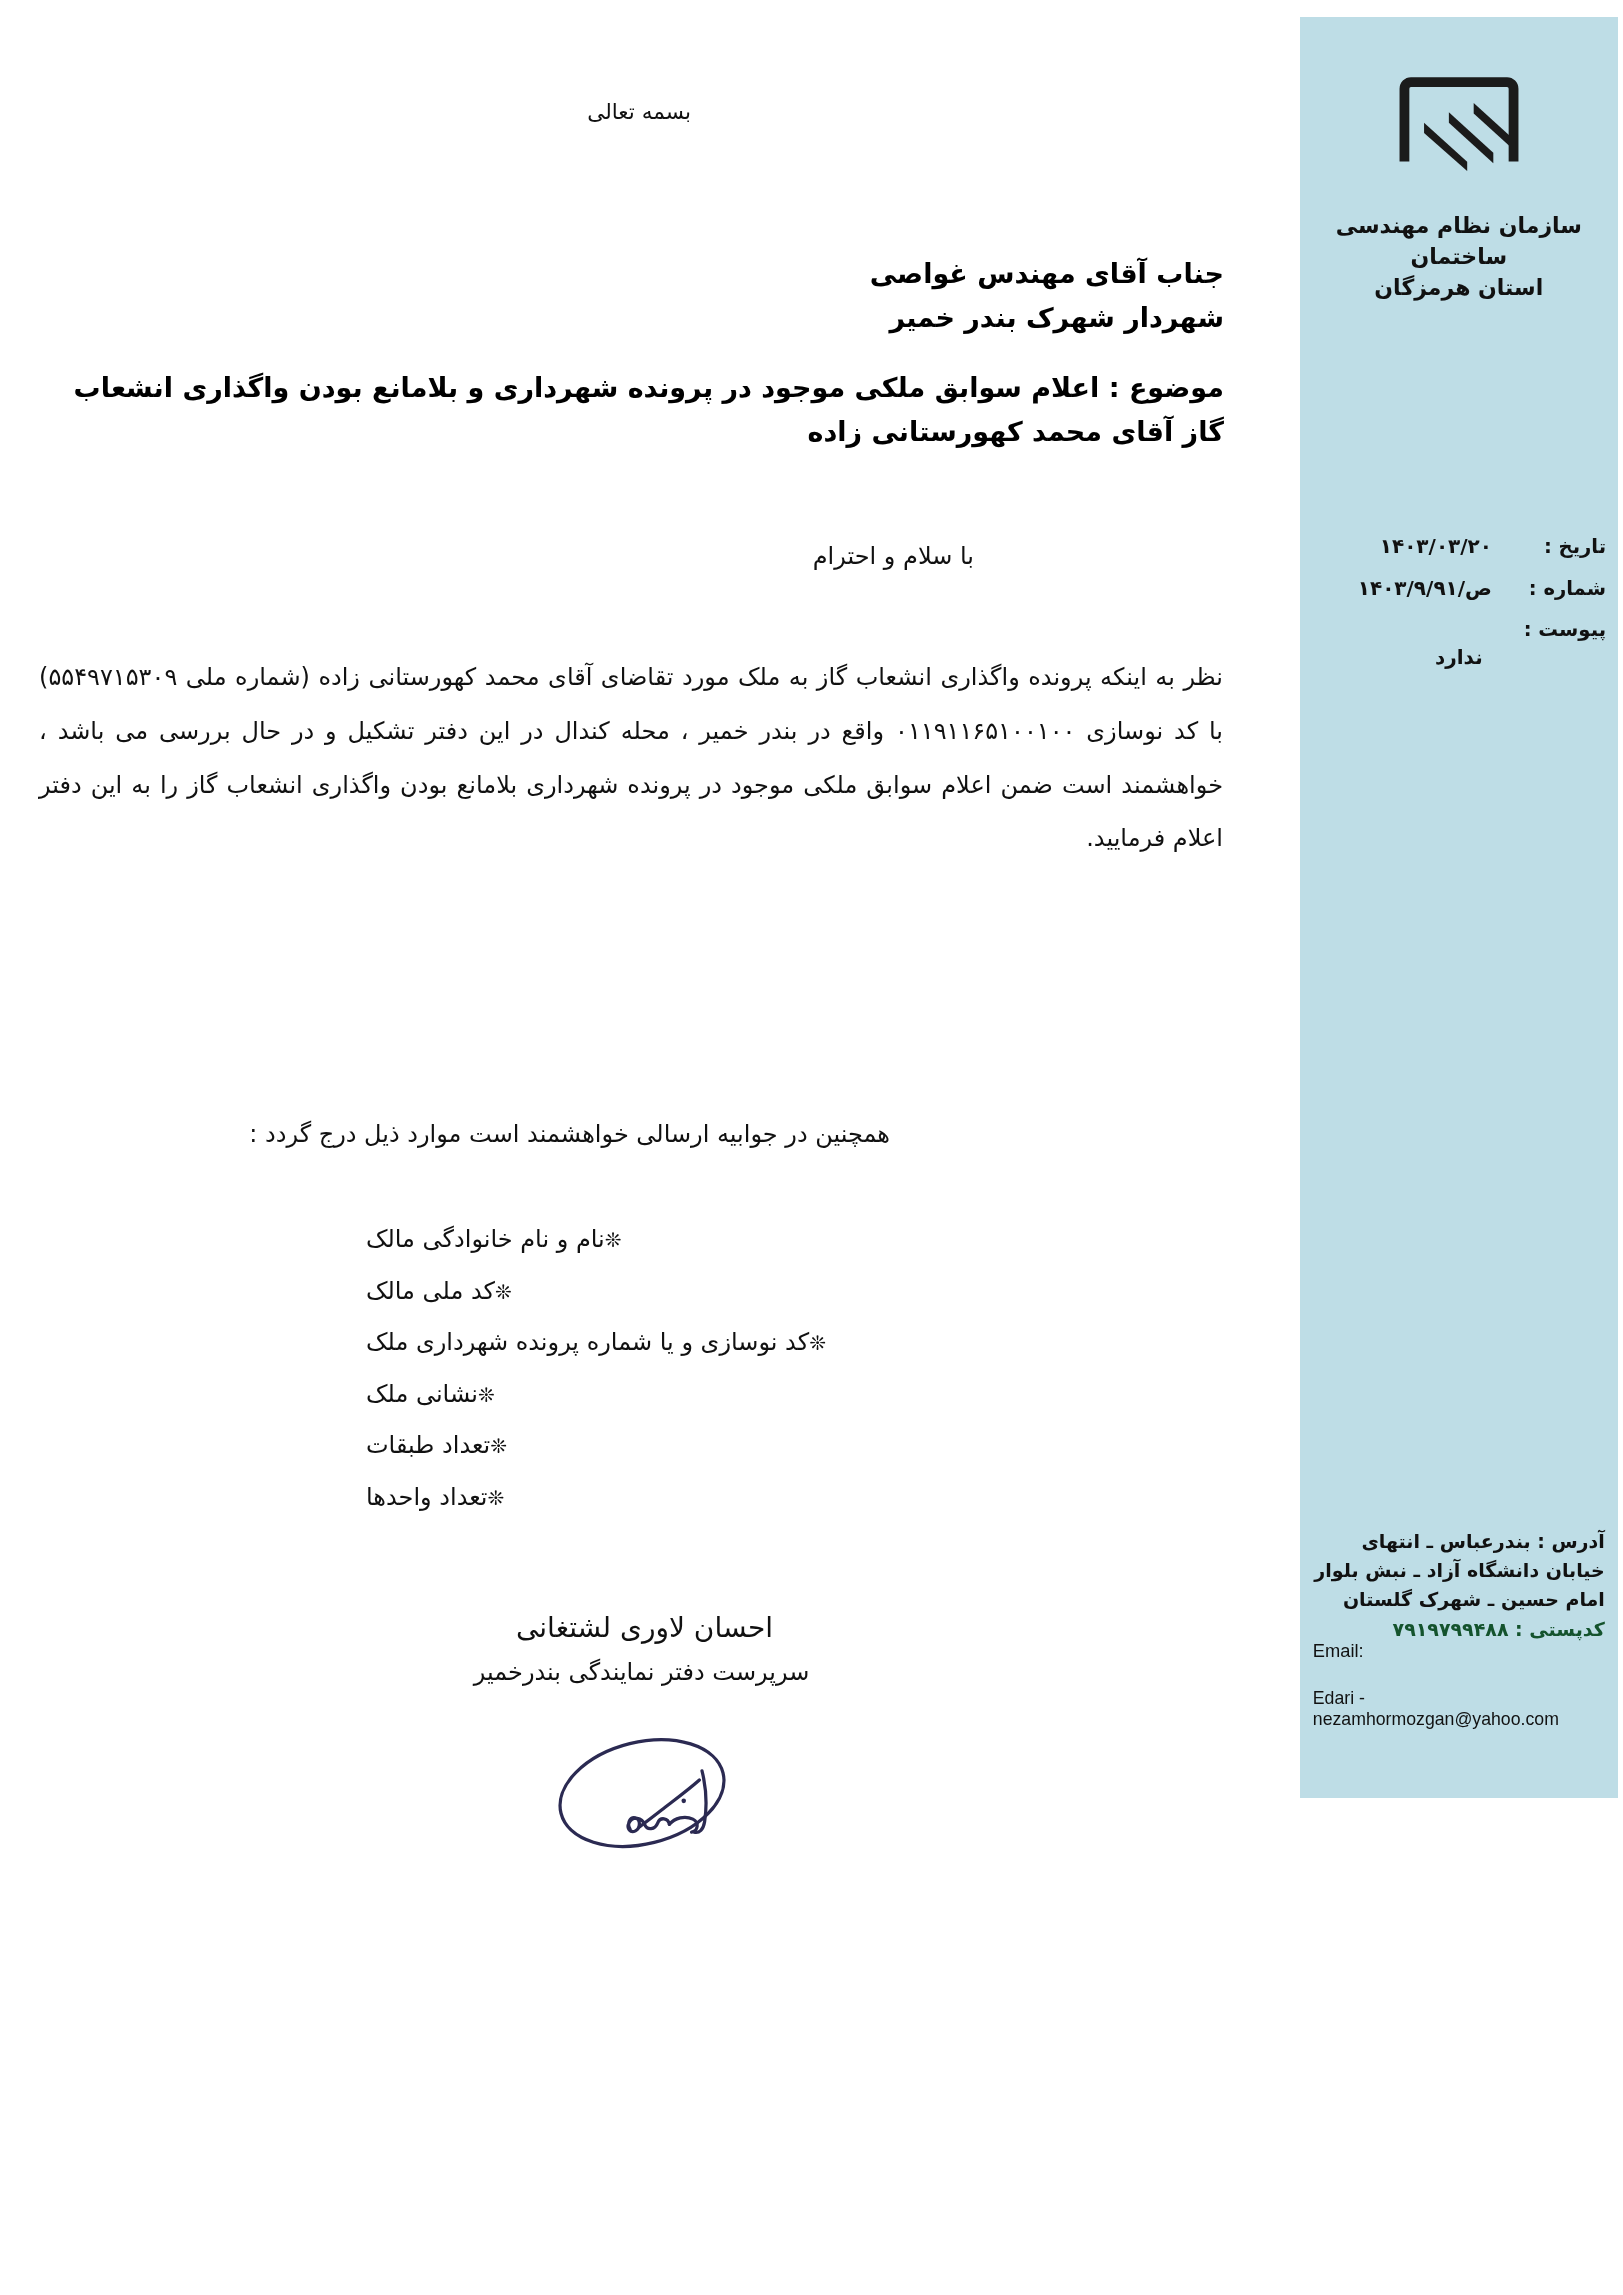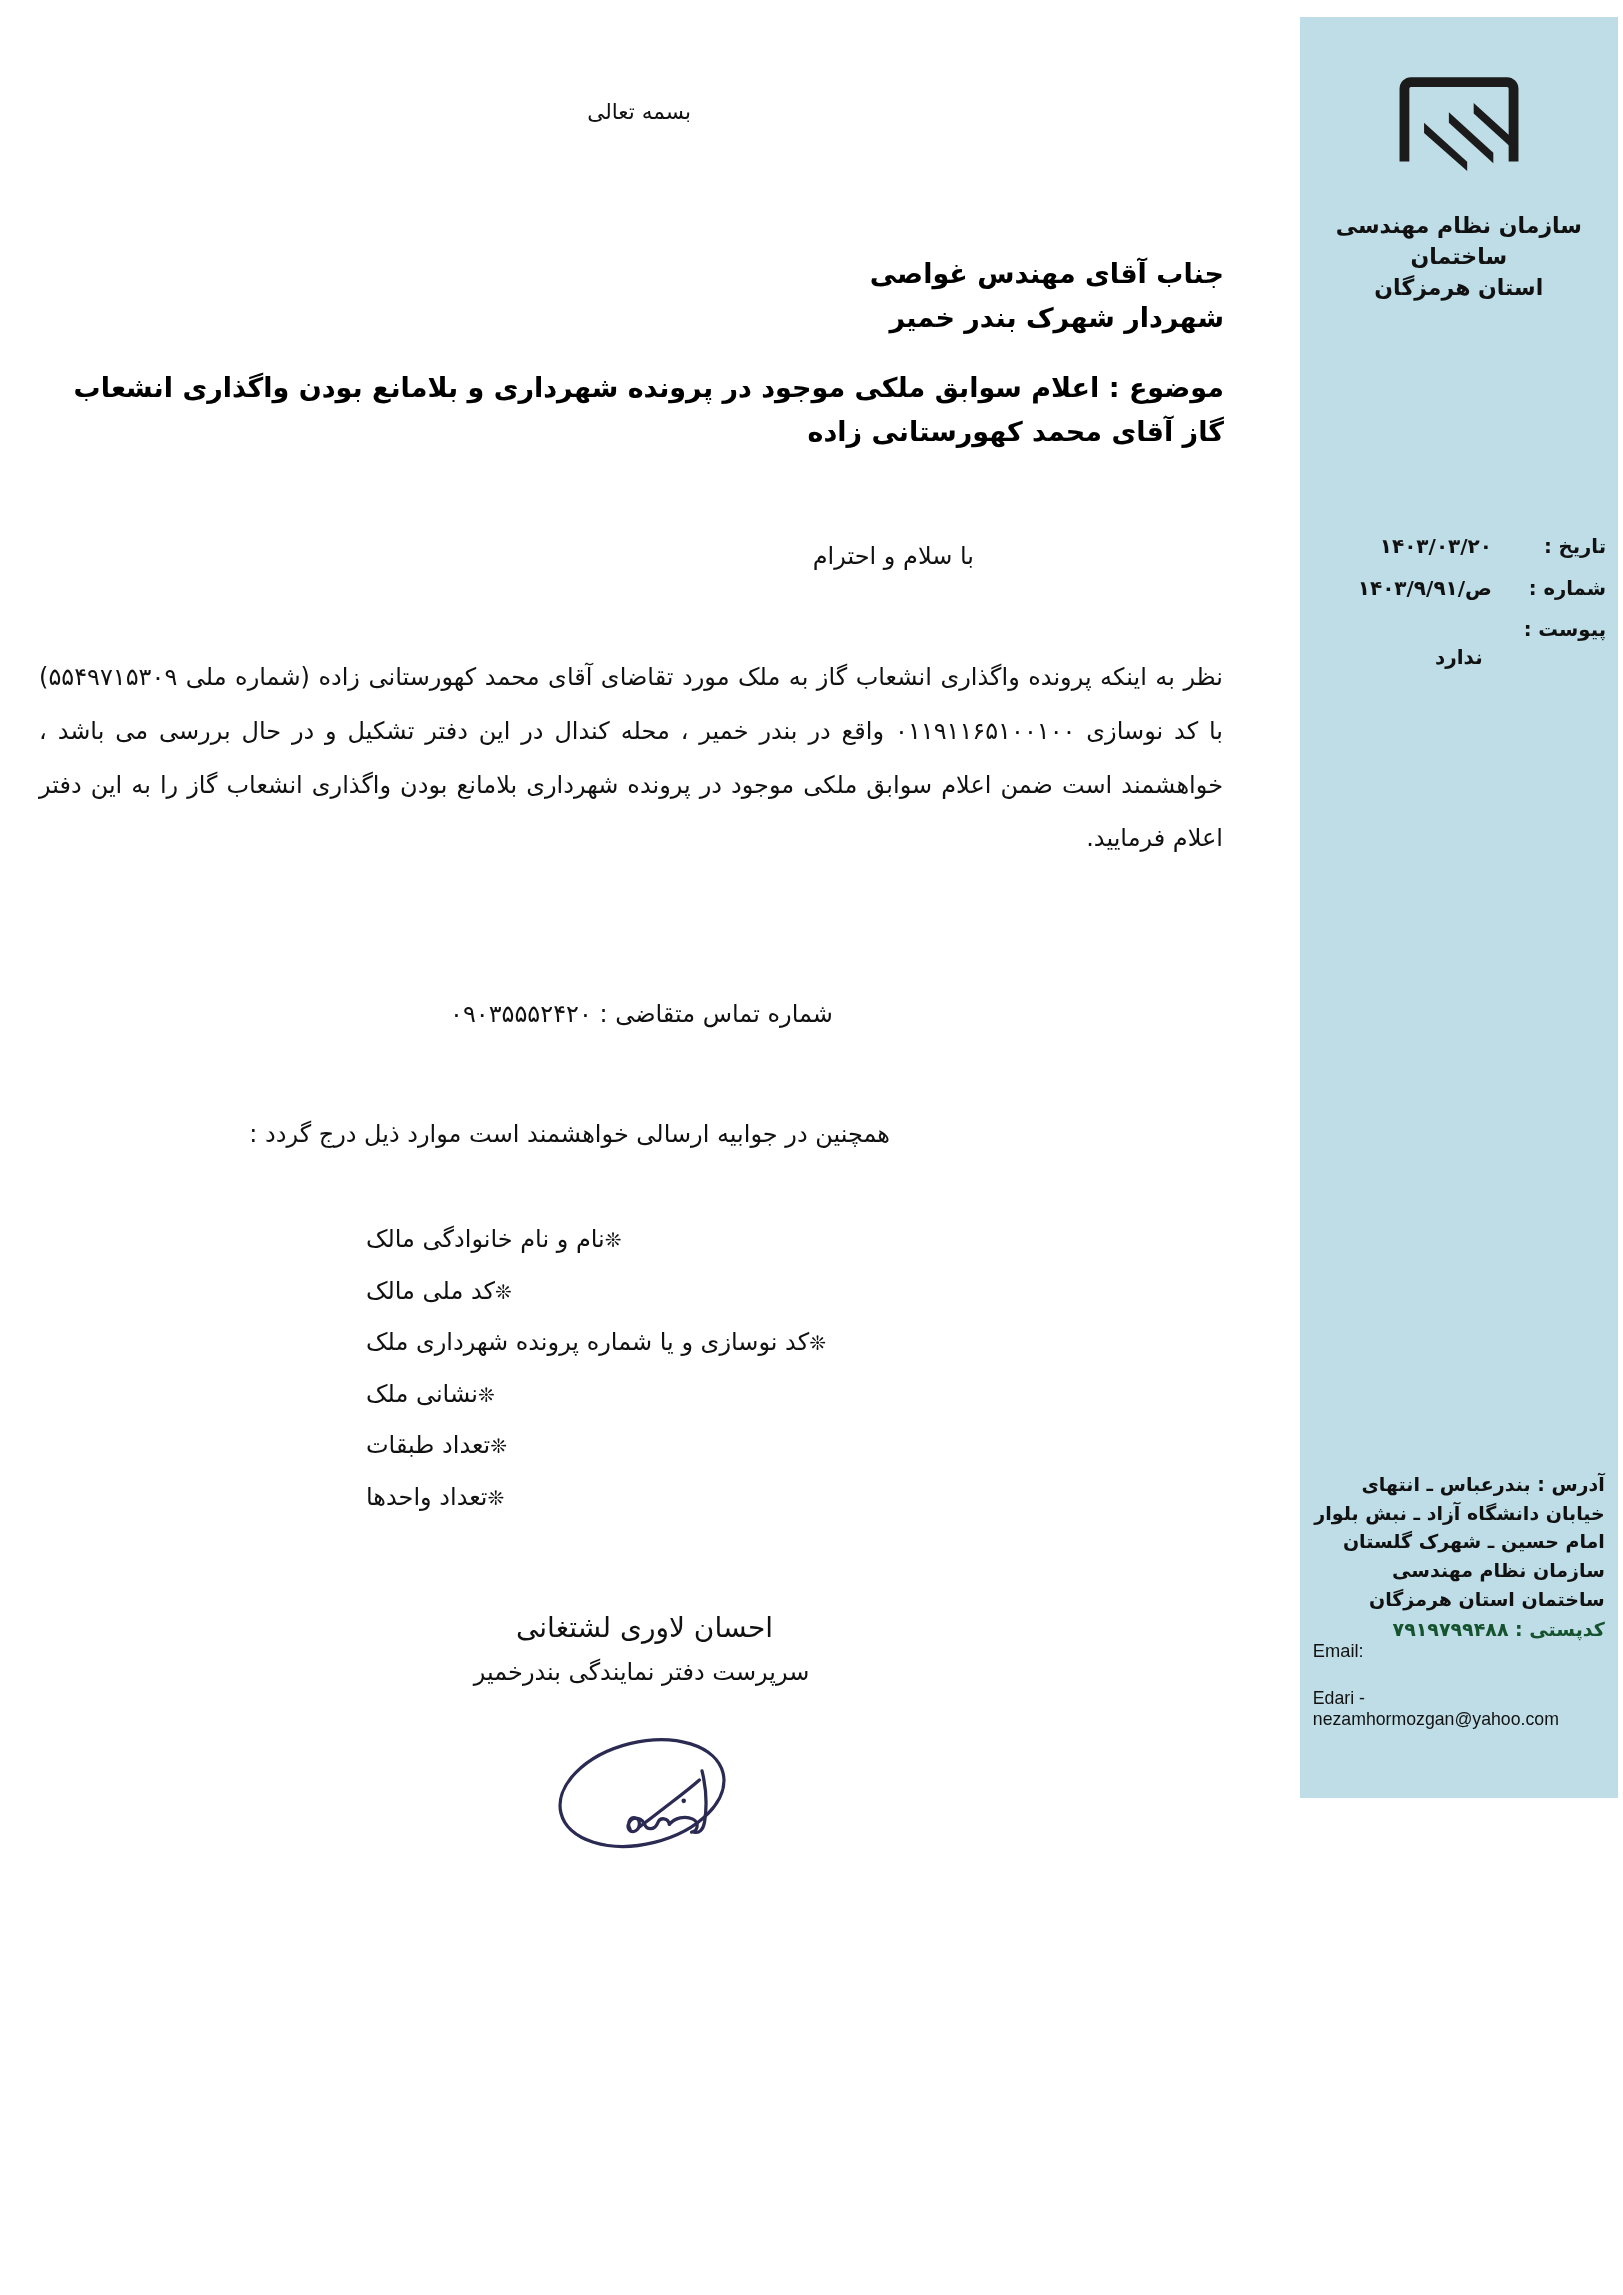--- a/index.html
+++ b/index.html
@@ -292,21 +292,20 @@
 
     <div class="subject">
       <span>موضوع : اعلام سوابق ملکی موجود در پرونده شهرداری و بلامانع بودن واگذاری انشعاب</span>
       <span class="l2">گاز آقای محمد کهورستانی زاده</span>
     </div>
 
     <div class="greeting">با سلام و احترام</div>
 
     <div class="para">نظر به اینکه پرونده واگذاری انشعاب گاز به ملک مورد تقاضای آقای محمد کهورستانی زاده (شماره ملی ۵۵۴۹۷۱۵۳۰۹) با کد نوسازی ۰۱۱۹۱۱۶۵۱۰۰۱۰۰ واقع در بندر خمیر ، محله کندال در این دفتر تشکیل و در حال بررسی می باشد ، خواهشمند است ضمن اعلام سوابق ملکی موجود در پرونده شهرداری بلامانع بودن واگذاری انشعاب گاز را به این دفتر اعلام فرمایید.</div>
 
-    <div class="phone-line">شماره تماس متقاضی : ۰۹۰۳۵۵۵۲۴۲۰</div>
 
     <div class="also-line">همچنین در جوابیه ارسالی خواهشمند است موارد ذیل درج گردد :</div>
 
     <div class="bullets">
       <div class="bullet">
         <span class="bullet-star">❊</span>
         <span class="bullet-text">نام و نام خانوادگی مالک</span>
       </div>
       <div class="bullet">
         <span class="bullet-star">❊</span>
@@ -377,21 +376,20 @@
         <span class="meta-value">ص/۱۴۰۳/۹/۹۱</span>
       </div>
       <div class="meta-row stack">
         <span class="meta-label">پیوست :</span>
         <div class="meta-value below">ندارد</div>
       </div>
     </div>
 
     <div class="addr">
       <div class="addr-block">آدرس : بندرعباس ـ انتهای خیابان دانشگاه آزاد ـ نبش بلوار امام حسین ـ شهرک گلستان</div>
-      <div class="addr-block">سازمان نظام مهندسی ساختمان استان هرمزگان</div>
       <div class="addr-post">کدپستی : ۷۹۱۹۷۹۹۴۸۸</div>
       <div class="email-label">Email:</div>
       <div class="email-value">Edari - nezamhormozgan@yahoo.com</div>
     </div>
 
   </div>
 </div>
 
 
 </body></html>

